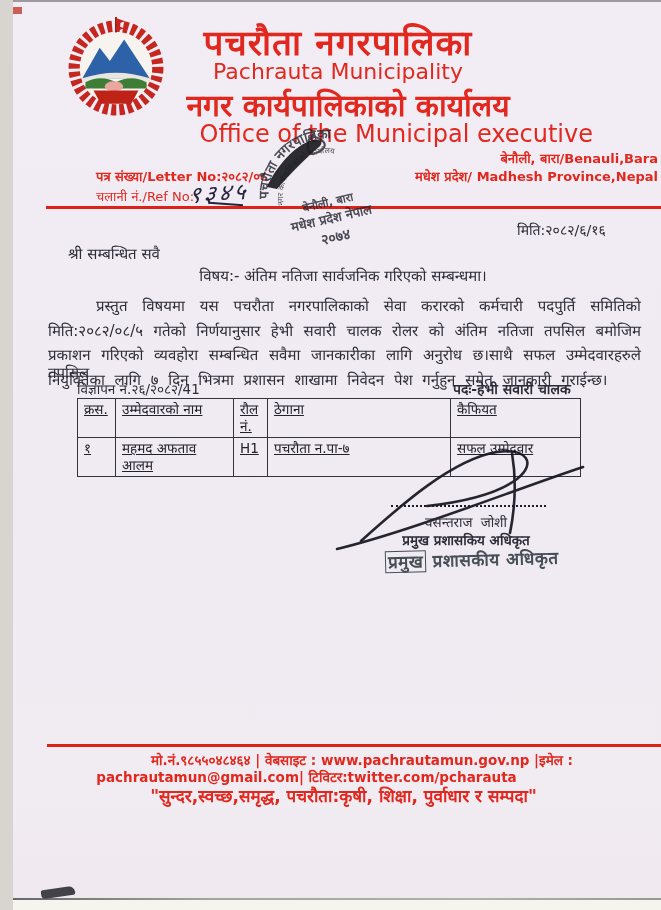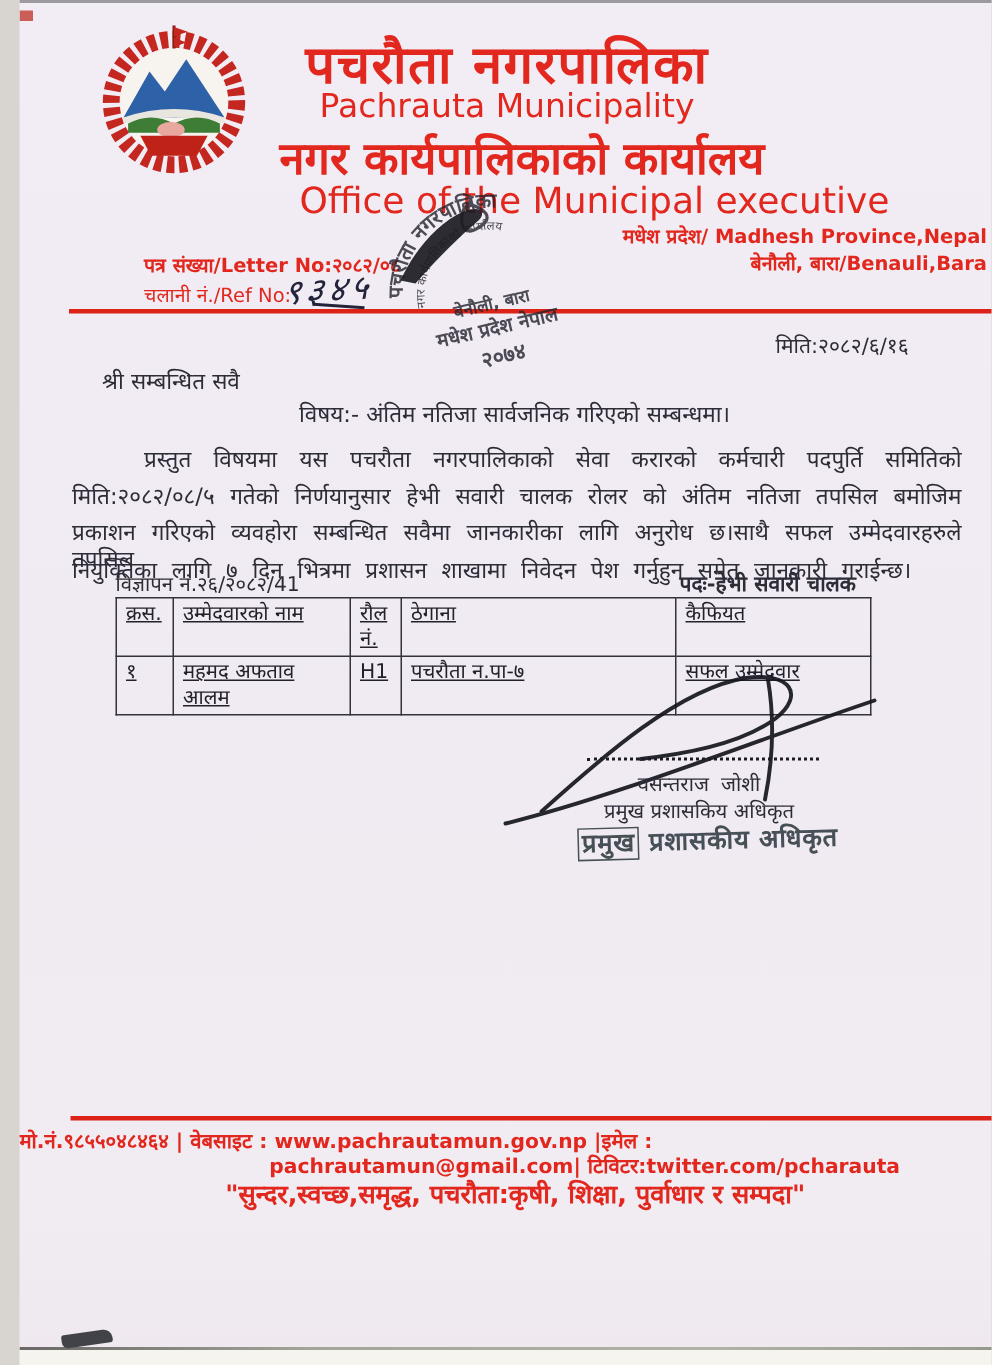--- a/index.html
+++ b/index.html
@@ -42,27 +42,27 @@
   #post-label{top:379px;left:440px;font-size:14px;font-weight:bold;}
   
   #result-table{top:398px;left:64px;border-collapse:collapse;table-layout:fixed;width:503px;font-size:13.5px;color:#22222c;text-decoration:underline;}
   #result-table td{border:1.6px solid #33333c;padding:2px 6px;vertical-align:top;line-height:17px;}
   #result-table tr.hdr td{height:32px;}
   #result-table tr.row td{height:20px;}
   
   #signature-stroke{top:443px;left:318px;width:262px;height:112px;}
   #signature-dotted-line{top:505px;left:378px;width:155px;height:0;border-bottom:2.5px dotted #1c1c26;}
   #signatory-name{top:513px;left:368px;width:170px;text-align:center;font-size:13.5px;font-family:Liberation Mono, monospace;}
-  #signatory-title{top:531px;left:358px;width:190px;text-align:center;font-size:13.5px;}
+  #signatory-title{top:531px;left:358px;width:190px;text-align:center;font-size:13.5px;font-weight:bold;}
   #officer-stamp-text{top:548px;left:372px;font-size:17px;font-weight:bold;color:#39424a;transform:rotate(-1.5deg);opacity:.92;letter-spacing:.5px;}
   #officer-stamp-text .boxed{border:1.7px solid #39424a;padding:0 2px;}
   
   #footer-divider-line{top:744px;left:34px;width:616px;height:2.5px;background:#dd2318;}
-  #footer-contact-line-1{top:751px;left:0;width:560px;text-align:left;font-size:13.5px;font-weight:bold;}
-  #footer-contact-line-2{top:768px;left:0;width:587px;text-align:right;font-size:13.5px;font-weight:bold;}
+  #footer-contact-line-1{top:751px;left:0;width:560px;text-align:right;font-size:13.5px;font-weight:bold;}
+  #footer-contact-line-2{top:768px;left:0;width:587px;text-align:center;font-size:13.5px;font-weight:bold;}
   #footer-motto{top:784px;left:0;width:661px;text-align:center;font-size:17px;font-weight:bold;}
   svg text{font-family:"DejaVu Sans",sans-serif;}
 </style>
 </head>
 <body>
 
 <div id="page">
 
   <div class="abs" id="scan-top-edge"></div>
   <div class="abs" id="scan-top-left-mark"></div>
@@ -79,22 +79,22 @@
     <path d="M50,3 L50,18" stroke="#8a1d14" stroke-width="2"></path>
     <path d="M50,4 l9,3 -9,3 Z M50,11 l8,3 -8,3 Z" fill="#c4271f"></path>
   </svg>
 
   <div class="abs red" id="header-title-np">पचरौता नगरपालिका</div>
   <div class="abs red" id="header-title-en">Pachrauta Municipality</div>
   <div class="abs red" id="office-title-np">नगर कार्यपालिकाको कार्यालय</div>
   <div class="abs red" id="office-title-en">Office of the Municipal executive</div>
 
   <div class="abs red" id="address-block">
+    <div>बेनौली, बारा/Benauli,Bara</div>
     <div>मधेश प्रदेश/ Madhesh Province,Nepal</div>
-    <div>बेनौली, बारा/Benauli,Bara</div>
   </div>
 
   <div class="abs red" id="letter-no-line"><span>पत्र संख्या/Letter No:</span><span>२०८२/०८</span></div>
   <div class="abs red" id="ref-no-line">चलानी नं./Ref No:</div>
   <div class="abs" id="ref-no-handwritten">९३४५</div>
   <div class="abs" id="ref-hand-underline"></div>
 
   <div class="abs" id="header-divider-line"></div>
 
   <svg class="abs" id="round-stamp" viewBox="0 0 150 150">

